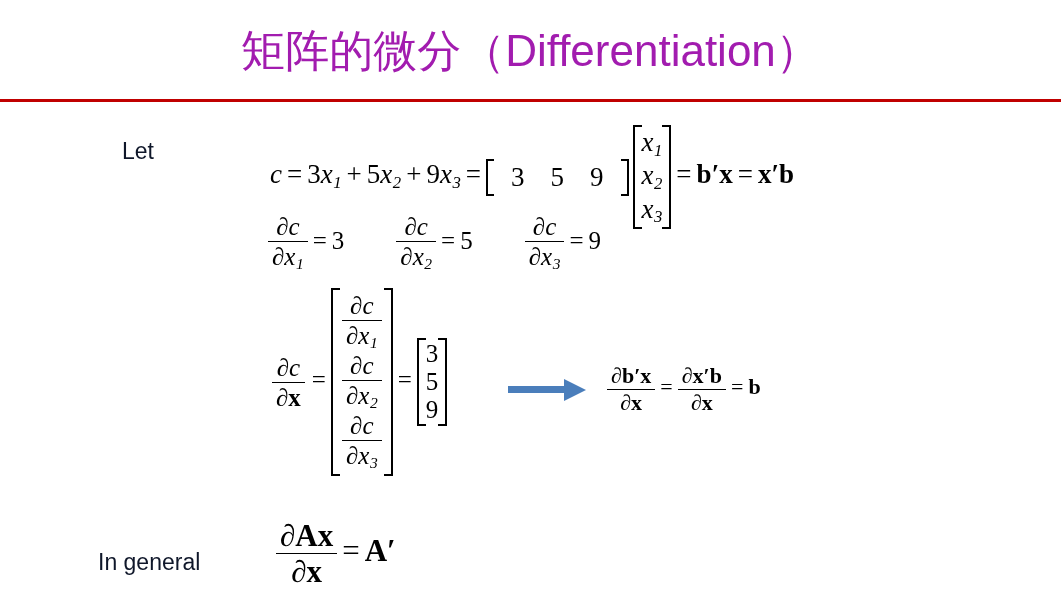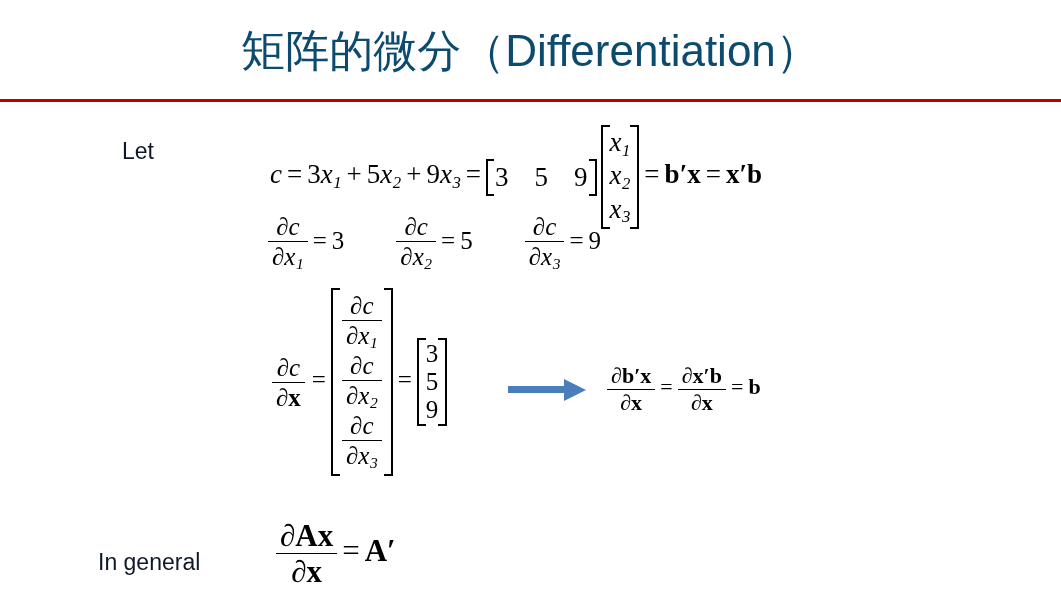--- a/index.html
+++ b/index.html
@@ -13,21 +13,21 @@
     position: relative;
   }
 
   
   .slide-title {
     position: absolute;
     top: 22px;
     left: 0;
     width: 1061px;
     text-align: center;
-    color: #0c4a6e;
+    color: #a21caf;
     font-size: 44px;
     line-height: 58px;
     white-space: nowrap;
     font-family: "Liberation Sans", sans-serif;
     font-weight: 400;
   }
   .title-cn { font-family: "DejaVu Sans", sans-serif; }
   .title-paren { font-family: "DejaVu Sans", sans-serif; }
   .title-en { font-family: "Liberation Sans", sans-serif; }
 
@@ -95,21 +95,21 @@
   }
   .vec::before { left: 0; border-left: 2.4px solid #000; }
   .vec::after  { right: 0; border-right: 2.4px solid #000; }
   .vec > span { display: block; }
 
   
   .rowvec {
     display: inline-block;
     vertical-align: middle;
     position: relative;
-    padding: 1px 9px;
+    padding: 1px 25px;
   }
   .rowvec::before, .rowvec::after {
     content: "";
     position: absolute;
     top: -2px;
     bottom: -2px;
     width: 6px;
     border-top: 2px solid #000;
     border-bottom: 2px solid #000;
   }

